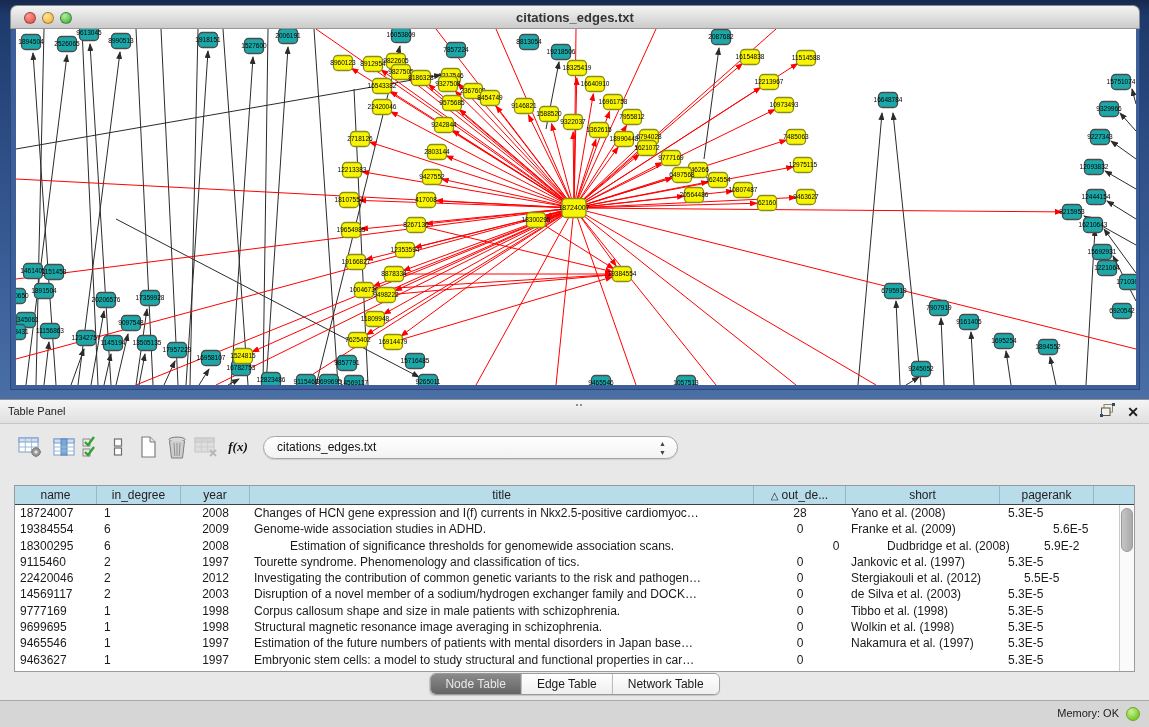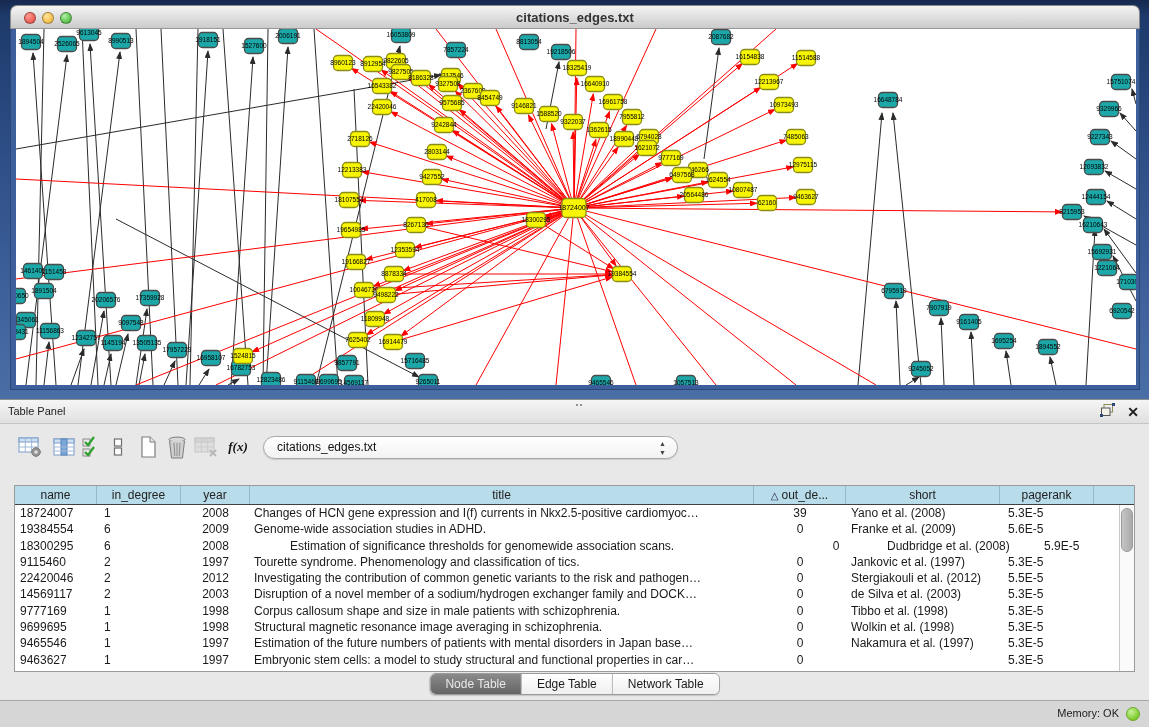--- a/index.html
+++ b/index.html
@@ -567,63 +567,63 @@
           <div class="th" style="width: 154px; flex: 0 0 154px;">short</div>
           <div class="th" style="width: 94px; flex: 0 0 94px;">pagerank</div>
           <div class="th" style="width: 27px; flex: 0 0 27px;"></div>
         </div>
       <div id="tbody">
           <div class="trow">
             <div class="td" style="width: 82px; flex: 0 0 82px; padding-left: 5px;">18724007</div>
             <div class="td" style="width: 84px; flex: 0 0 84px; padding-left: 7px;">1</div>
             <div class="td" style="width: 69px; flex: 0 0 69px; text-align: center;">2008</div>
             <div class="td" style="width: 504px; flex: 0 0 504px; padding-left: 4px;">Changes of HCN gene expression and I(f) currents in Nkx2.5-positive cardiomyoc…</div>
-            <div class="td" style="width: 92px; flex: 0 0 92px; text-align: center;">39</div>
+            <div class="td" style="width: 92px; flex: 0 0 92px; text-align: center;">28</div>
             <div class="td" style="width: 154px; flex: 0 0 154px; padding-left: 5px;">Yano et al. (2008)</div>
             <div class="td" style="width: 94px; flex: 0 0 94px; padding-left: 8px;">5.3E-5</div>
             <div class="td" style="width: 27px; flex: 0 0 27px; padding-left: 0px;"></div>
           </div>
           <div class="trow">
             <div class="td" style="width: 82px; flex: 0 0 82px; padding-left: 5px;">19384554</div>
             <div class="td" style="width: 84px; flex: 0 0 84px; padding-left: 7px;">6</div>
             <div class="td" style="width: 69px; flex: 0 0 69px; text-align: center;">2009</div>
             <div class="td" style="width: 504px; flex: 0 0 504px; padding-left: 4px;">Genome-wide association studies in ADHD.</div>
             <div class="td" style="width: 92px; flex: 0 0 92px; text-align: center;">0</div>
             <div class="td" style="width: 154px; flex: 0 0 154px; padding-left: 5px;">Franke et al. (2009)</div>
-            <div class="td" style="width: 94px; flex: 0 0 94px; padding-left: 8px;">5.6E-5</div>
+            <div class="td" style="width: 94px; flex: 0 0 94px; padding-left: 8px; margin-left: 45px;">5.6E-5</div>
             <div class="td" style="width: 27px; flex: 0 0 27px; padding-left: 0px;"></div>
           </div>
           <div class="trow">
             <div class="td" style="width: 82px; flex: 0 0 82px; padding-left: 5px;">18300295</div>
             <div class="td" style="width: 84px; flex: 0 0 84px; padding-left: 7px;">6</div>
             <div class="td" style="width: 69px; flex: 0 0 69px; text-align: center;">2008</div>
             <div class="td" style="width: 504px; flex: 0 0 504px; padding-left: 4px; margin-left: 36px;">Estimation of significance thresholds for genomewide association scans.</div>
             <div class="td" style="width: 92px; flex: 0 0 92px; text-align: center;">0</div>
             <div class="td" style="width: 154px; flex: 0 0 154px; padding-left: 5px;">Dudbridge et al. (2008)</div>
-            <div class="td" style="width: 94px; flex: 0 0 94px; padding-left: 8px;">5.9E-5</div>
+            <div class="td" style="width: 94px; flex: 0 0 94px; padding-left: 8px;">5.9E-2</div>
             <div class="td" style="width: 27px; flex: 0 0 27px; padding-left: 0px;"></div>
           </div>
           <div class="trow">
             <div class="td" style="width: 82px; flex: 0 0 82px; padding-left: 5px;">9115460</div>
             <div class="td" style="width: 84px; flex: 0 0 84px; padding-left: 7px;">2</div>
             <div class="td" style="width: 69px; flex: 0 0 69px; text-align: center;">1997</div>
             <div class="td" style="width: 504px; flex: 0 0 504px; padding-left: 4px;">Tourette syndrome. Phenomenology and classification of tics.</div>
             <div class="td" style="width: 92px; flex: 0 0 92px; text-align: center;">0</div>
             <div class="td" style="width: 154px; flex: 0 0 154px; padding-left: 5px;">Jankovic et al. (1997)</div>
             <div class="td" style="width: 94px; flex: 0 0 94px; padding-left: 8px;">5.3E-5</div>
             <div class="td" style="width: 27px; flex: 0 0 27px; padding-left: 0px;"></div>
           </div>
           <div class="trow">
             <div class="td" style="width: 82px; flex: 0 0 82px; padding-left: 5px;">22420046</div>
             <div class="td" style="width: 84px; flex: 0 0 84px; padding-left: 7px;">2</div>
             <div class="td" style="width: 69px; flex: 0 0 69px; text-align: center;">2012</div>
             <div class="td" style="width: 504px; flex: 0 0 504px; padding-left: 4px;">Investigating the contribution of common genetic variants to the risk and pathogen…</div>
             <div class="td" style="width: 92px; flex: 0 0 92px; text-align: center;">0</div>
             <div class="td" style="width: 154px; flex: 0 0 154px; padding-left: 5px;">Stergiakouli et al. (2012)</div>
-            <div class="td" style="width: 94px; flex: 0 0 94px; padding-left: 8px;">5.5E-5</div>
+            <div class="td" style="width: 94px; flex: 0 0 94px; padding-left: 8px; margin-left: 16px;">5.5E-5</div>
             <div class="td" style="width: 27px; flex: 0 0 27px; padding-left: 0px;"></div>
           </div>
           <div class="trow">
             <div class="td" style="width: 82px; flex: 0 0 82px; padding-left: 5px;">14569117</div>
             <div class="td" style="width: 84px; flex: 0 0 84px; padding-left: 7px;">2</div>
             <div class="td" style="width: 69px; flex: 0 0 69px; text-align: center;">2003</div>
             <div class="td" style="width: 504px; flex: 0 0 504px; padding-left: 4px;">Disruption of a novel member of a sodium/hydrogen exchanger family and DOCK…</div>
             <div class="td" style="width: 92px; flex: 0 0 92px; text-align: center;">0</div>
             <div class="td" style="width: 154px; flex: 0 0 154px; padding-left: 5px;">de Silva et al. (2003)</div>
             <div class="td" style="width: 94px; flex: 0 0 94px; padding-left: 8px;">5.3E-5</div>

